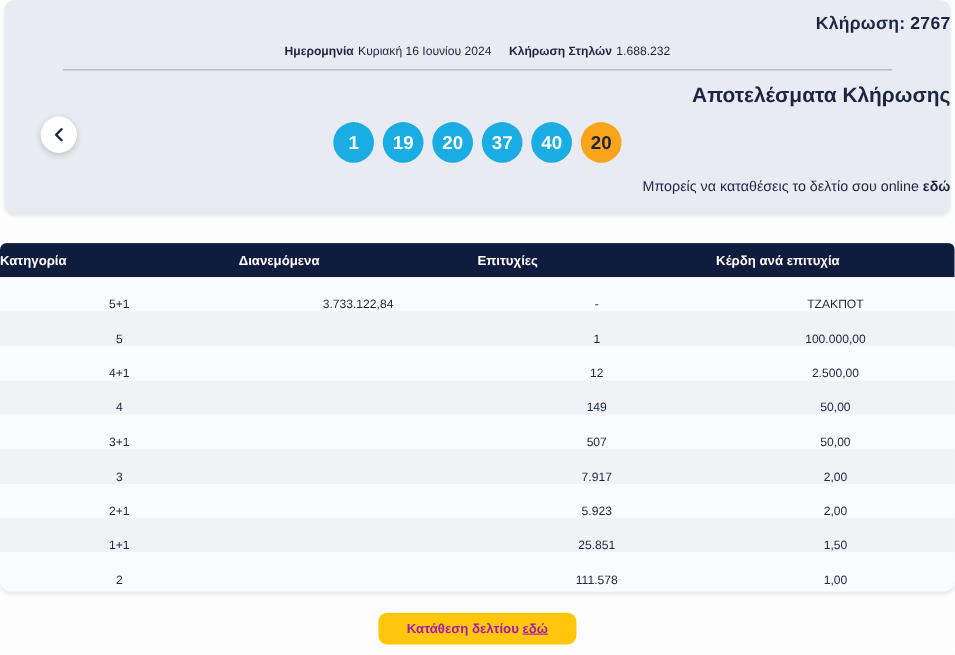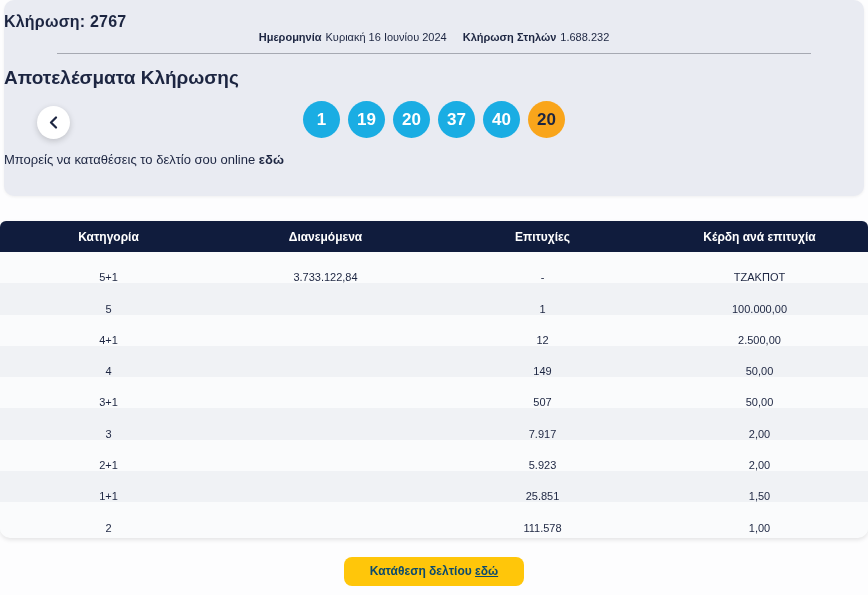--- a/index.html
+++ b/index.html
@@ -10,30 +10,31 @@
     color:#1c2541;
     overflow:hidden;
   }
   
   .draw-card{
     position:relative;
     margin:0 4px;
     height:196px;
     background:#e9ebf2;
     border-radius:10px;
-    text-align:left;
+    text-align:right;
     box-shadow:0 1px 3px rgba(0,0,0,0.06);
   }
   .draw-title{
     padding-top:13px;
     font-size:16px;
     font-weight:bold;
     letter-spacing:.2px;
   }
   .draw-meta{
+    margin-top:10px;
     font-size:11px;
     display:flex;
     justify-content:center;
     gap:16px;
   }
   .draw-meta b{margin-right:4px;}
   .meta-divider{
     margin:10px auto 0;
     width:754px;
     height:0;
@@ -91,39 +92,39 @@
   }
   .t-head{
     display:flex;
     align-items:center;
     height:31px;
     background:#101c3d;
     color:#ffffff;
     font-size:12px;
     font-weight:bold;
   }
-  .t-head .th{flex:1;text-align:center;}
+  .t-head .th{flex:1;text-align:left;}
   .t-row{
     display:flex;
     align-items:flex-end;
     height:31.3px;
     font-size:11px;
     background:#fafbfc;
   }
   .t-row:nth-child(even){background:#f0f2f5;}
   .t-row .td{flex:1;text-align:center;}
   
   .cta-wrap{
     margin-top:19px;
     text-align:center;
   }
   .cta-btn{
     display:inline-block;
     background:#ffc60a;
-    color:#0c4a6e;
+    color:#a21caf;
     border:none;
     border-radius:8px;
     height:29px;
     line-height:29px;
     padding:0 26px;
     font-family:"Liberation Sans",sans-serif;
     font-size:12px;
     font-weight:bold;
     cursor:pointer;
   }

